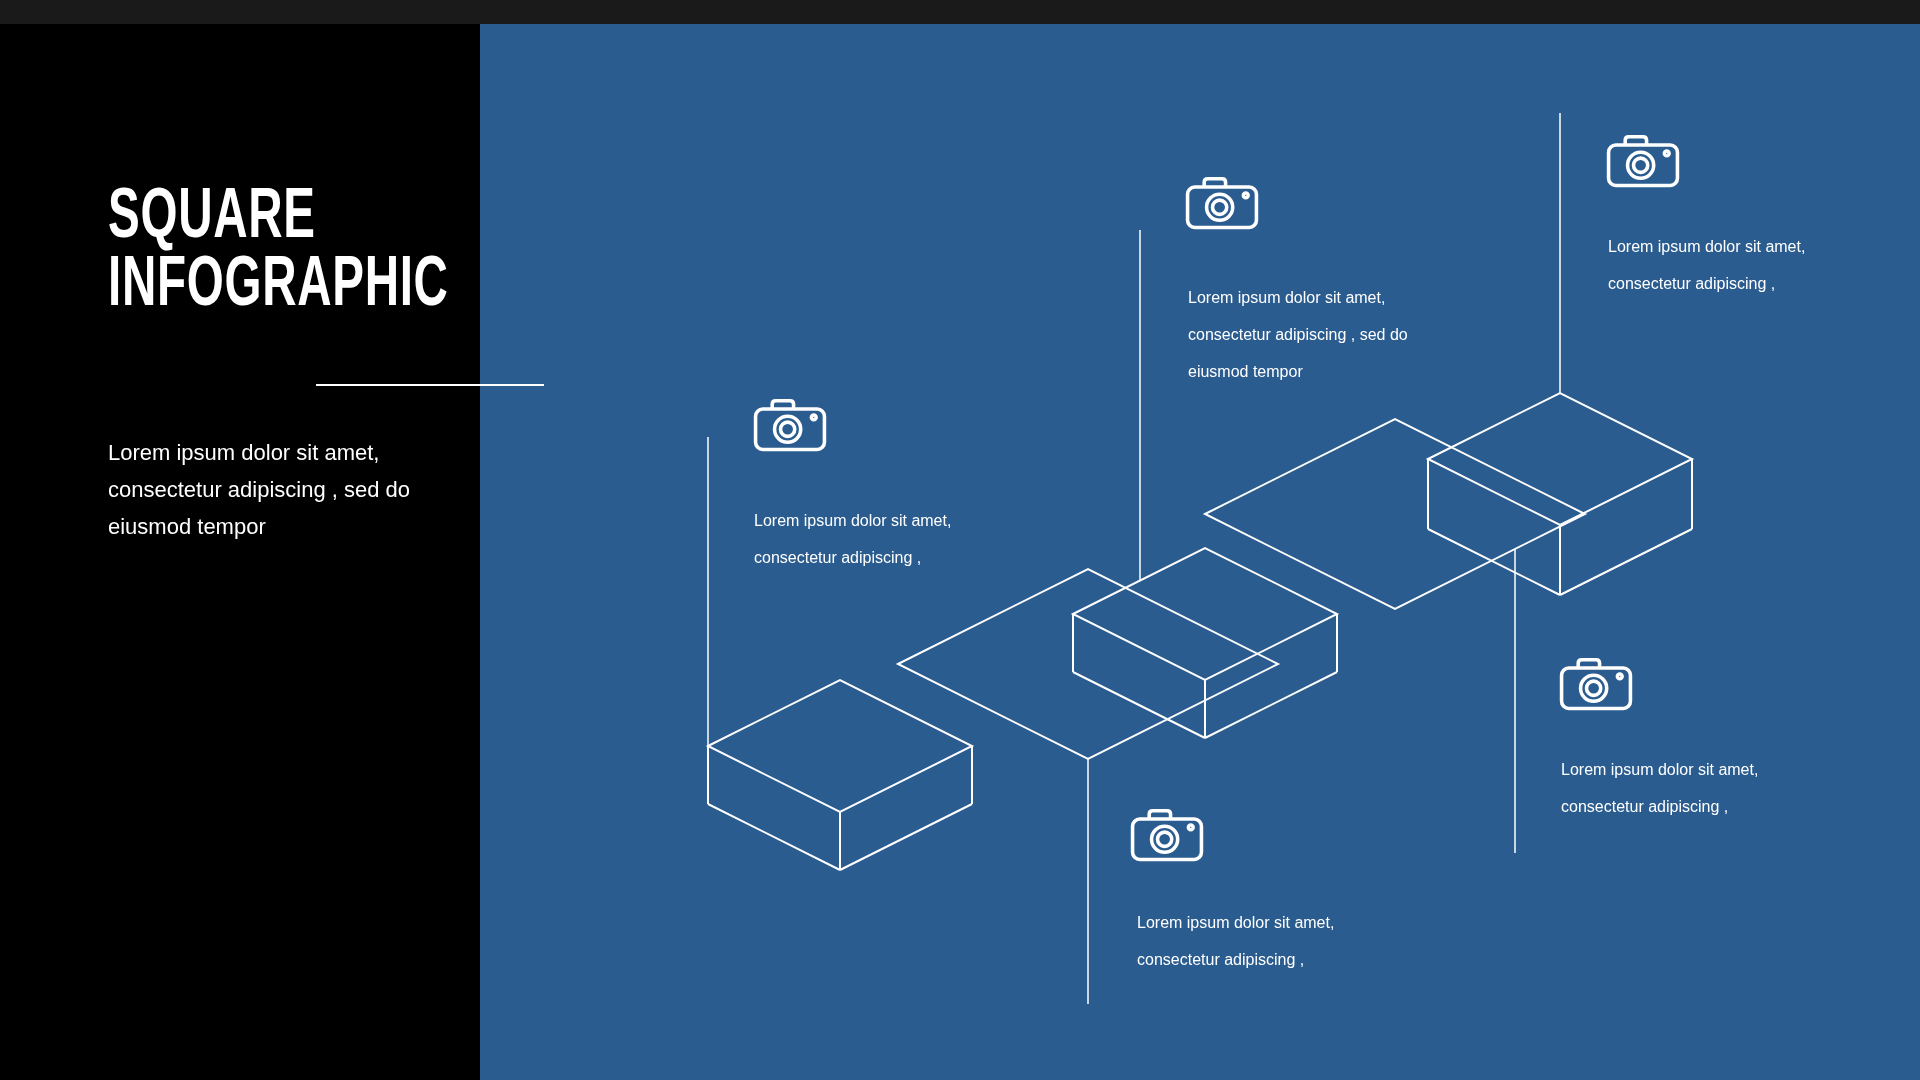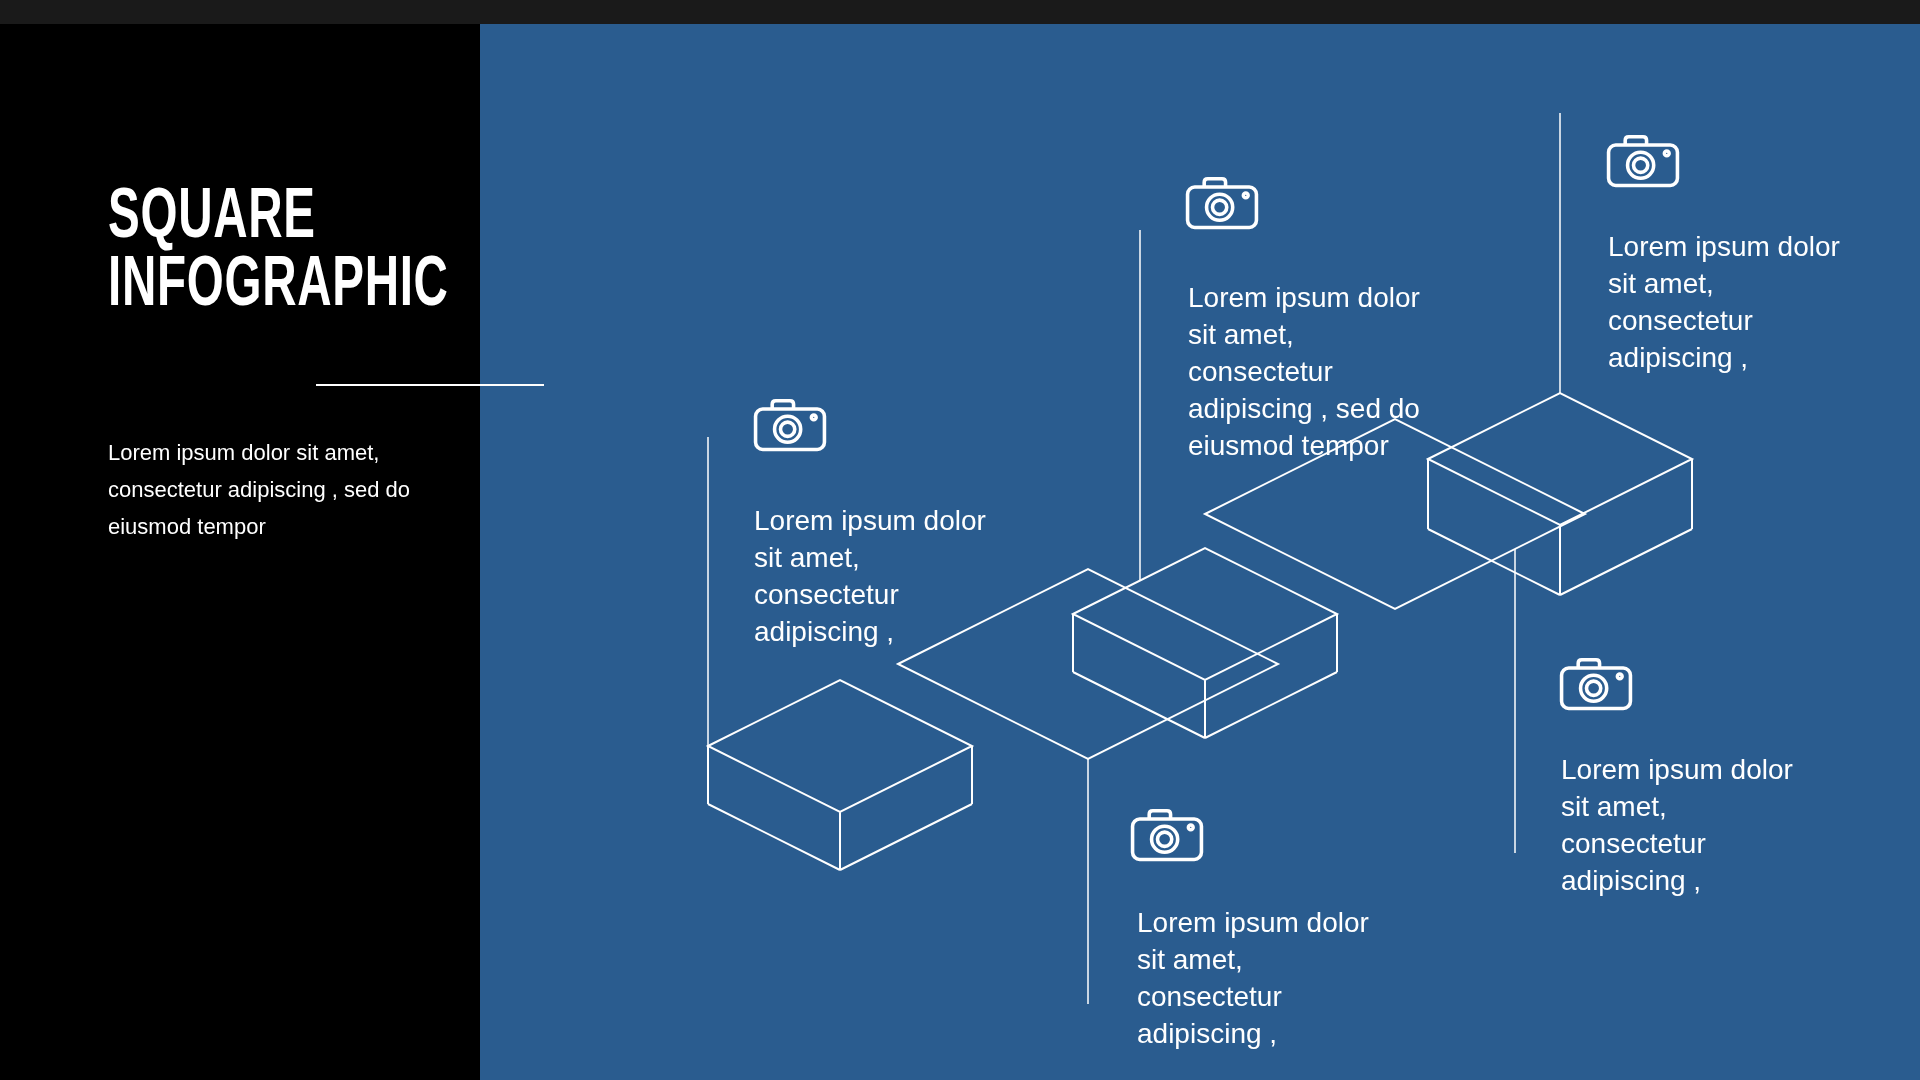--- a/index.html
+++ b/index.html
@@ -31,21 +31,21 @@
   .illustration { position:absolute; left:0; top:0; width:1920px; height:1080px; }
   .illustration path, .illustration line { fill:none; stroke:var(--fg,#fff); }
   .box-line { stroke-width:2; }
   .leader-line { stroke-width:1.5; }
   .cam {
     position:absolute; width:76px; height:57px;
   }
   .cam svg { width:100%; height:100%; fill:none; stroke:var(--fg,#fff); stroke-width:3; }
   .item-text {
     position:absolute; width:245px;
-    font-size:28px; line-height:37px; font-weight:400;
+    font-size:16px; line-height:37px; font-weight:400;
   }
   
   .cam.c1 { left:752px;  top:372px; }
   .cam.c2 { left:1184px; top:150px; }
   .cam.c3 { left:1605px; top:108px; }
   .cam.c4 { left:1558px; top:631px; }
   .cam.c5 { left:1129px; top:782px; }
   .item-text.t1 { left:754px;  top:478px; }
   .item-text.t2 { left:1188px; top:255px; }
   .item-text.t3 { left:1608px; top:204px; }

